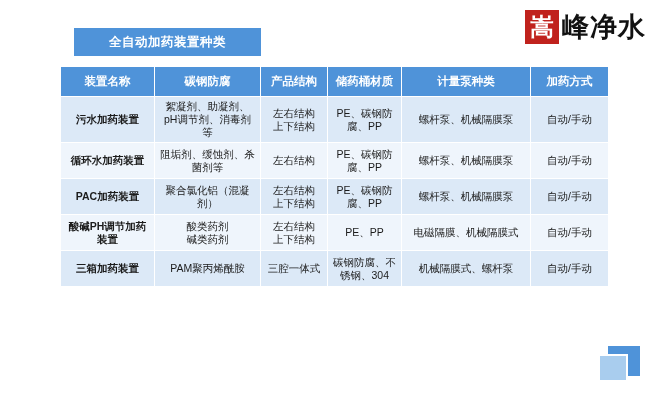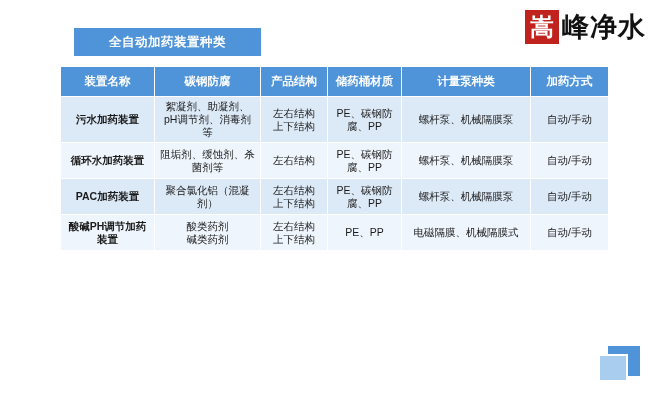--- a/index.html
+++ b/index.html
@@ -174,20 +174,28 @@
             <td class="col5">自动/手动</td>
           </tr>
           <tr>
             <td class="col0">酸碱PH调节加药装置</td>
             <td class="col1">酸类药剂<br>碱类药剂</td>
             <td class="col2">左右结构<br>上下结构</td>
             <td class="col3">PE、PP</td>
             <td class="col4">电磁隔膜、机械隔膜式</td>
             <td class="col5">自动/手动</td>
           </tr>
+          <tr>
+            <td class="col0">三箱加药装置</td>
+            <td class="col1">PAM聚丙烯酰胺</td>
+            <td class="col2">三腔一体式</td>
+            <td class="col3">碳钢防腐、不锈钢、304</td>
+            <td class="col4">机械隔膜式、螺杆泵</td>
+            <td class="col5">自动/手动</td>
+          </tr>
         </tbody>
     </table>
   </div>
 
   <div class="deco">
     <div class="sq-back"></div>
     <div class="sq-front"></div>
   </div>
 
 </div>

